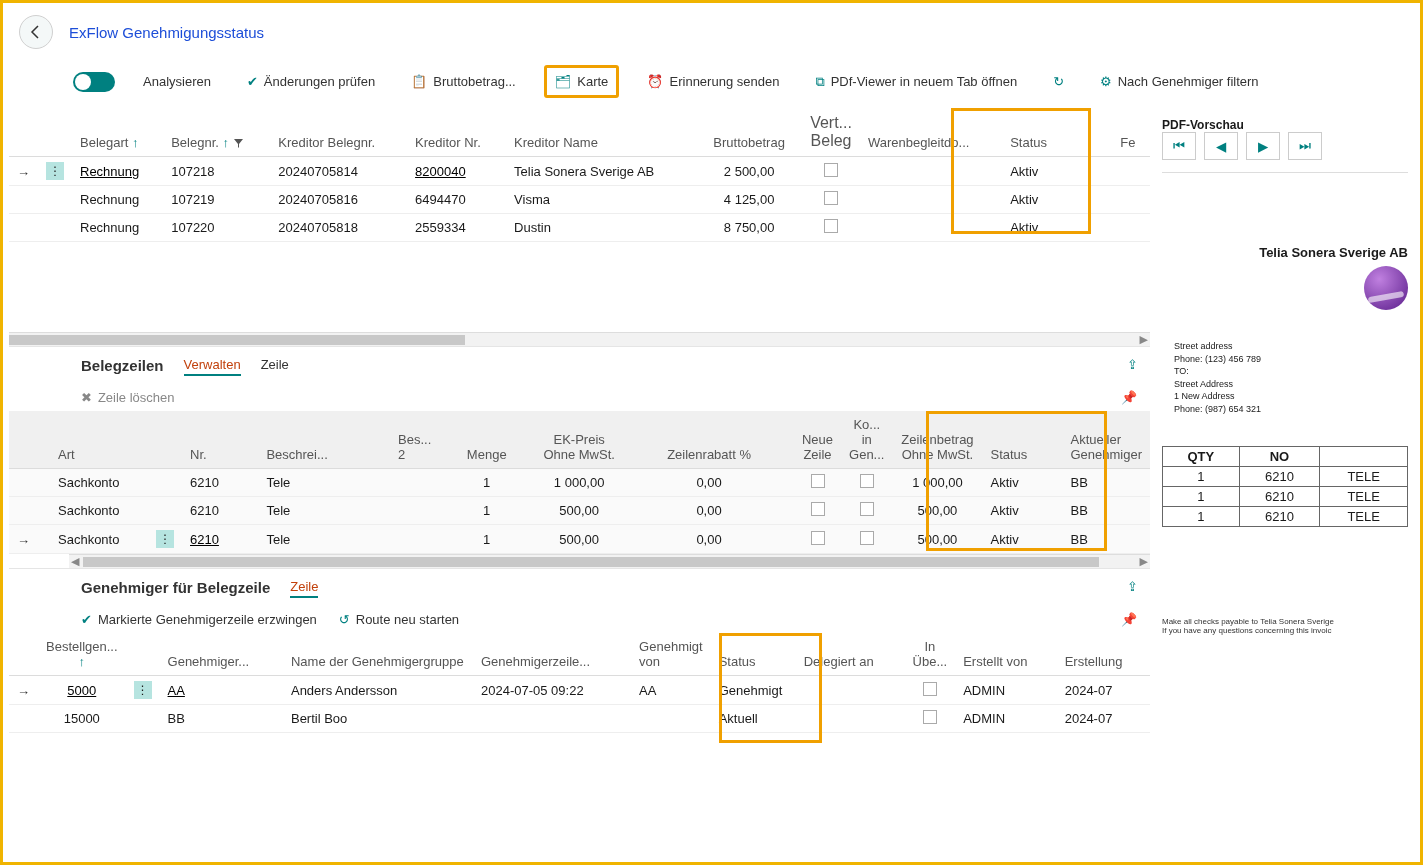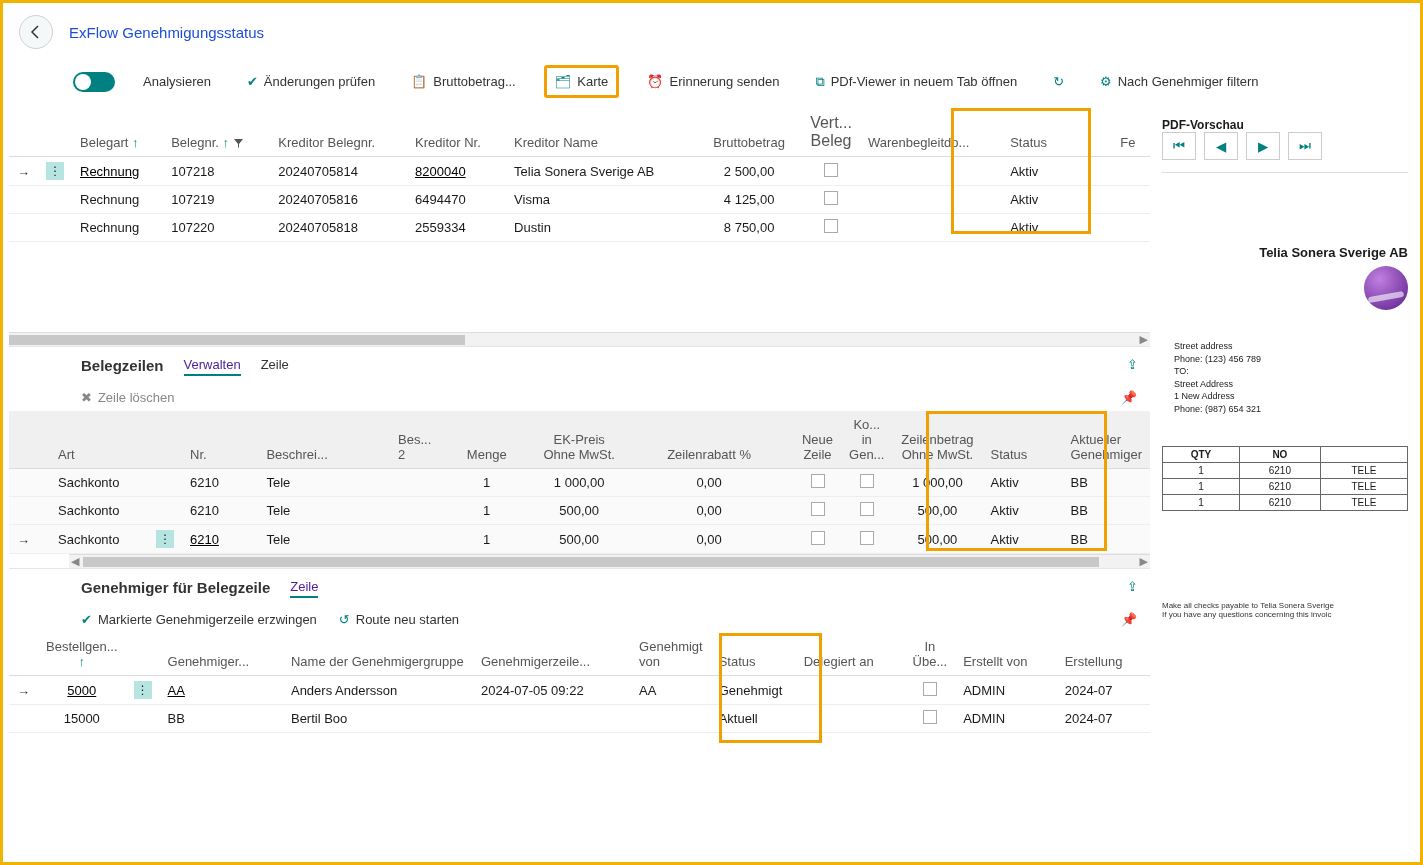--- a/index.html
+++ b/index.html
@@ -65,21 +65,21 @@
 .hscroll .arrow-r { position: absolute; right: 2px; top: 0; font-size: 11px; color: #888; }
 .hscroll .arrow-l { position: absolute; left: 2px; top: 0; font-size: 11px; color: #888; }
 
 .section { border-top: 1px solid #e5e5e5; }
 .section-head {
   display: flex; align-items: flex-start; gap: 20px;
   padding: 10px 12px 8px 72px;
 }
 .section-head h3 { font-size: 15px; font-weight: 600; color: #333; }
 .section-head .tab { color: #333; cursor: pointer; }
-.section-head .tab.active { color: #4c1d95; border-bottom: 2px solid #008080; padding-bottom: 2px; }
+.section-head .tab.active { color: #c2410c; border-bottom: 2px solid #008080; padding-bottom: 2px; }
 .section-head .share { margin-left: auto; color: #008080; cursor: pointer; }
 
 .action-row { display:flex; align-items:center; gap: 22px;
   padding: 6px 12px 6px 72px; color: #888; }
 .action-row .act-btn { display:flex; align-items:center; gap:6px; cursor:pointer; }
 .action-row .teal { color: #008080; }
 
 .hl-col { position: absolute; border: 3px solid #f0a000; pointer-events: none; }
 
 
@@ -88,21 +88,21 @@
 .pdf-nav button { width: 34px; height: 28px; border: 1px solid #ccc; background: #fff; cursor:pointer; color:#008080; }
 .pdf-sep { border: 0; border-top: 1px solid #ddd; margin-bottom: 12px; }
 .pdf-doc { font-size: 10px; }
 .pdf-doc .company { font-weight: 700; font-size: 13px; text-align: right; margin-bottom: 6px; }
 .pdf-logo { width: 44px; height: 44px; border-radius: 50%;
   background: radial-gradient(circle at 35% 30%, #c080e0, #5a1d8a);
   margin: 0 0 30px auto; position: relative; }
 .pdf-logo::after { content:""; position:absolute; left:4px; right:4px; top:28px; height:6px;
   background: rgba(255,255,255,.6); border-radius:6px; transform: rotate(-10deg); }
 .pdf-addr { margin: 0 0 30px 12px; line-height: 1.4; font-size: 9px; }
-.pdf-table { border-collapse: collapse; width: 100%; font-size: 10px; margin-top: 28px; }
+.pdf-table { border-collapse: collapse; width: 100%; font-size: 13px; margin-top: 28px; }
 .pdf-table th,.pdf-table td { border: 1px solid #666; padding: 2px 6px; text-align: center; }
 .pdf-note { margin-top: 90px; font-size: 8px; color: #333; }
 
 .checkbox { width:14px; height:14px; border:1px solid #aaa; display:inline-block; background:#fff; }
 </style>
 </head>
 <body>
 
 <div class="app-header">
   <div class="back-btn">

